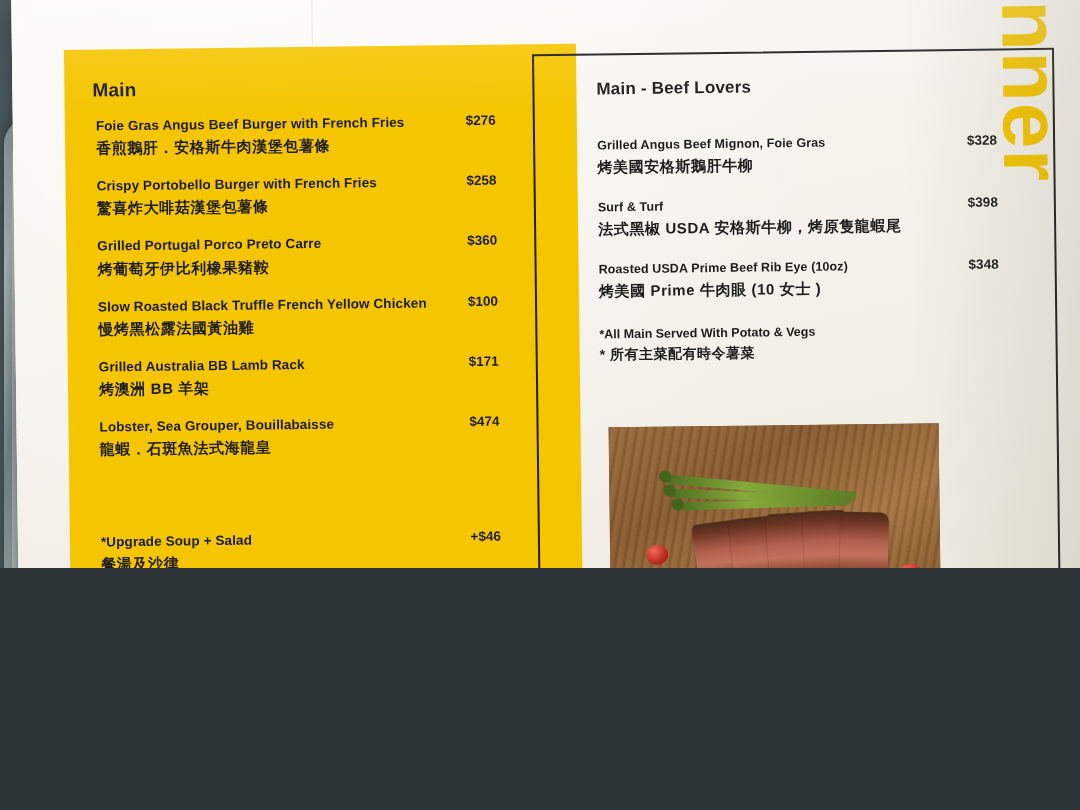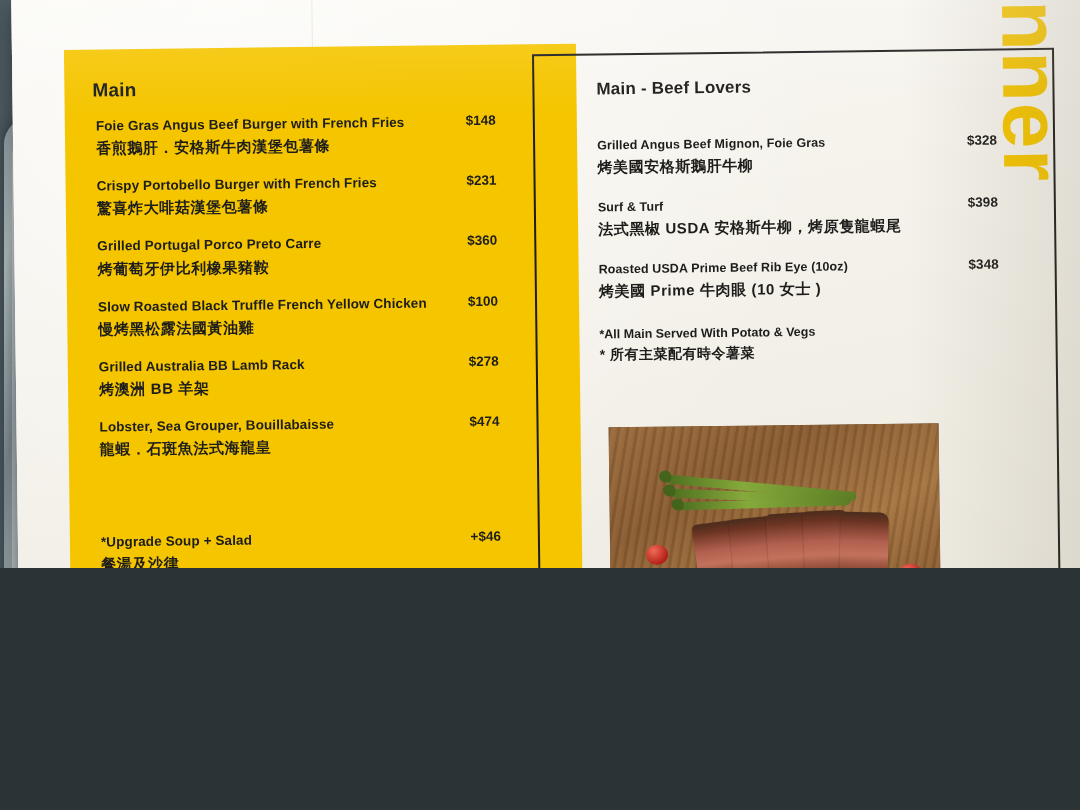--- a/index.html
+++ b/index.html
@@ -286,45 +286,45 @@
 
       <div class="yellow-panel"></div>
 
       <div class="section-title" style="position:absolute; left:80px; top:82px; font-size:19px;">Main</div>
 
       <div class="menu-list" style="left:83px; top:120px; width:400px;">
 
         <div class="menu-item">
           <div class="item-en">Foie Gras Angus Beef Burger with French Fries</div>
           <div class="item-zh">香煎鵝肝．安格斯牛肉漢堡包薯條</div>
-          <div class="item-price">$148</div>
+          <div class="item-price">$276</div>
         </div>
 
         <div class="menu-item">
           <div class="item-en">Crispy Portobello Burger with French Fries</div>
           <div class="item-zh">驚喜炸大啡菇漢堡包薯條</div>
-          <div class="item-price">$231</div>
+          <div class="item-price">$258</div>
         </div>
 
         <div class="menu-item">
           <div class="item-en">Grilled Portugal Porco Preto Carre</div>
           <div class="item-zh">烤葡萄牙伊比利橡果豬鞍</div>
           <div class="item-price">$360</div>
         </div>
 
         <div class="menu-item">
           <div class="item-en">Slow Roasted Black Truffle French Yellow Chicken</div>
           <div class="item-zh">慢烤黑松露法國黃油雞</div>
           <div class="item-price">$100</div>
         </div>
 
         <div class="menu-item">
           <div class="item-en">Grilled Australia BB Lamb Rack</div>
           <div class="item-zh">烤澳洲 BB 羊架</div>
-          <div class="item-price">$278</div>
+          <div class="item-price">$171</div>
         </div>
 
         <div class="menu-item">
           <div class="item-en">Lobster, Sea Grouper, Bouillabaisse</div>
           <div class="item-zh">龍蝦．石斑魚法式海龍皇</div>
           <div class="item-price">$474</div>
         </div>
 
       </div>
 

